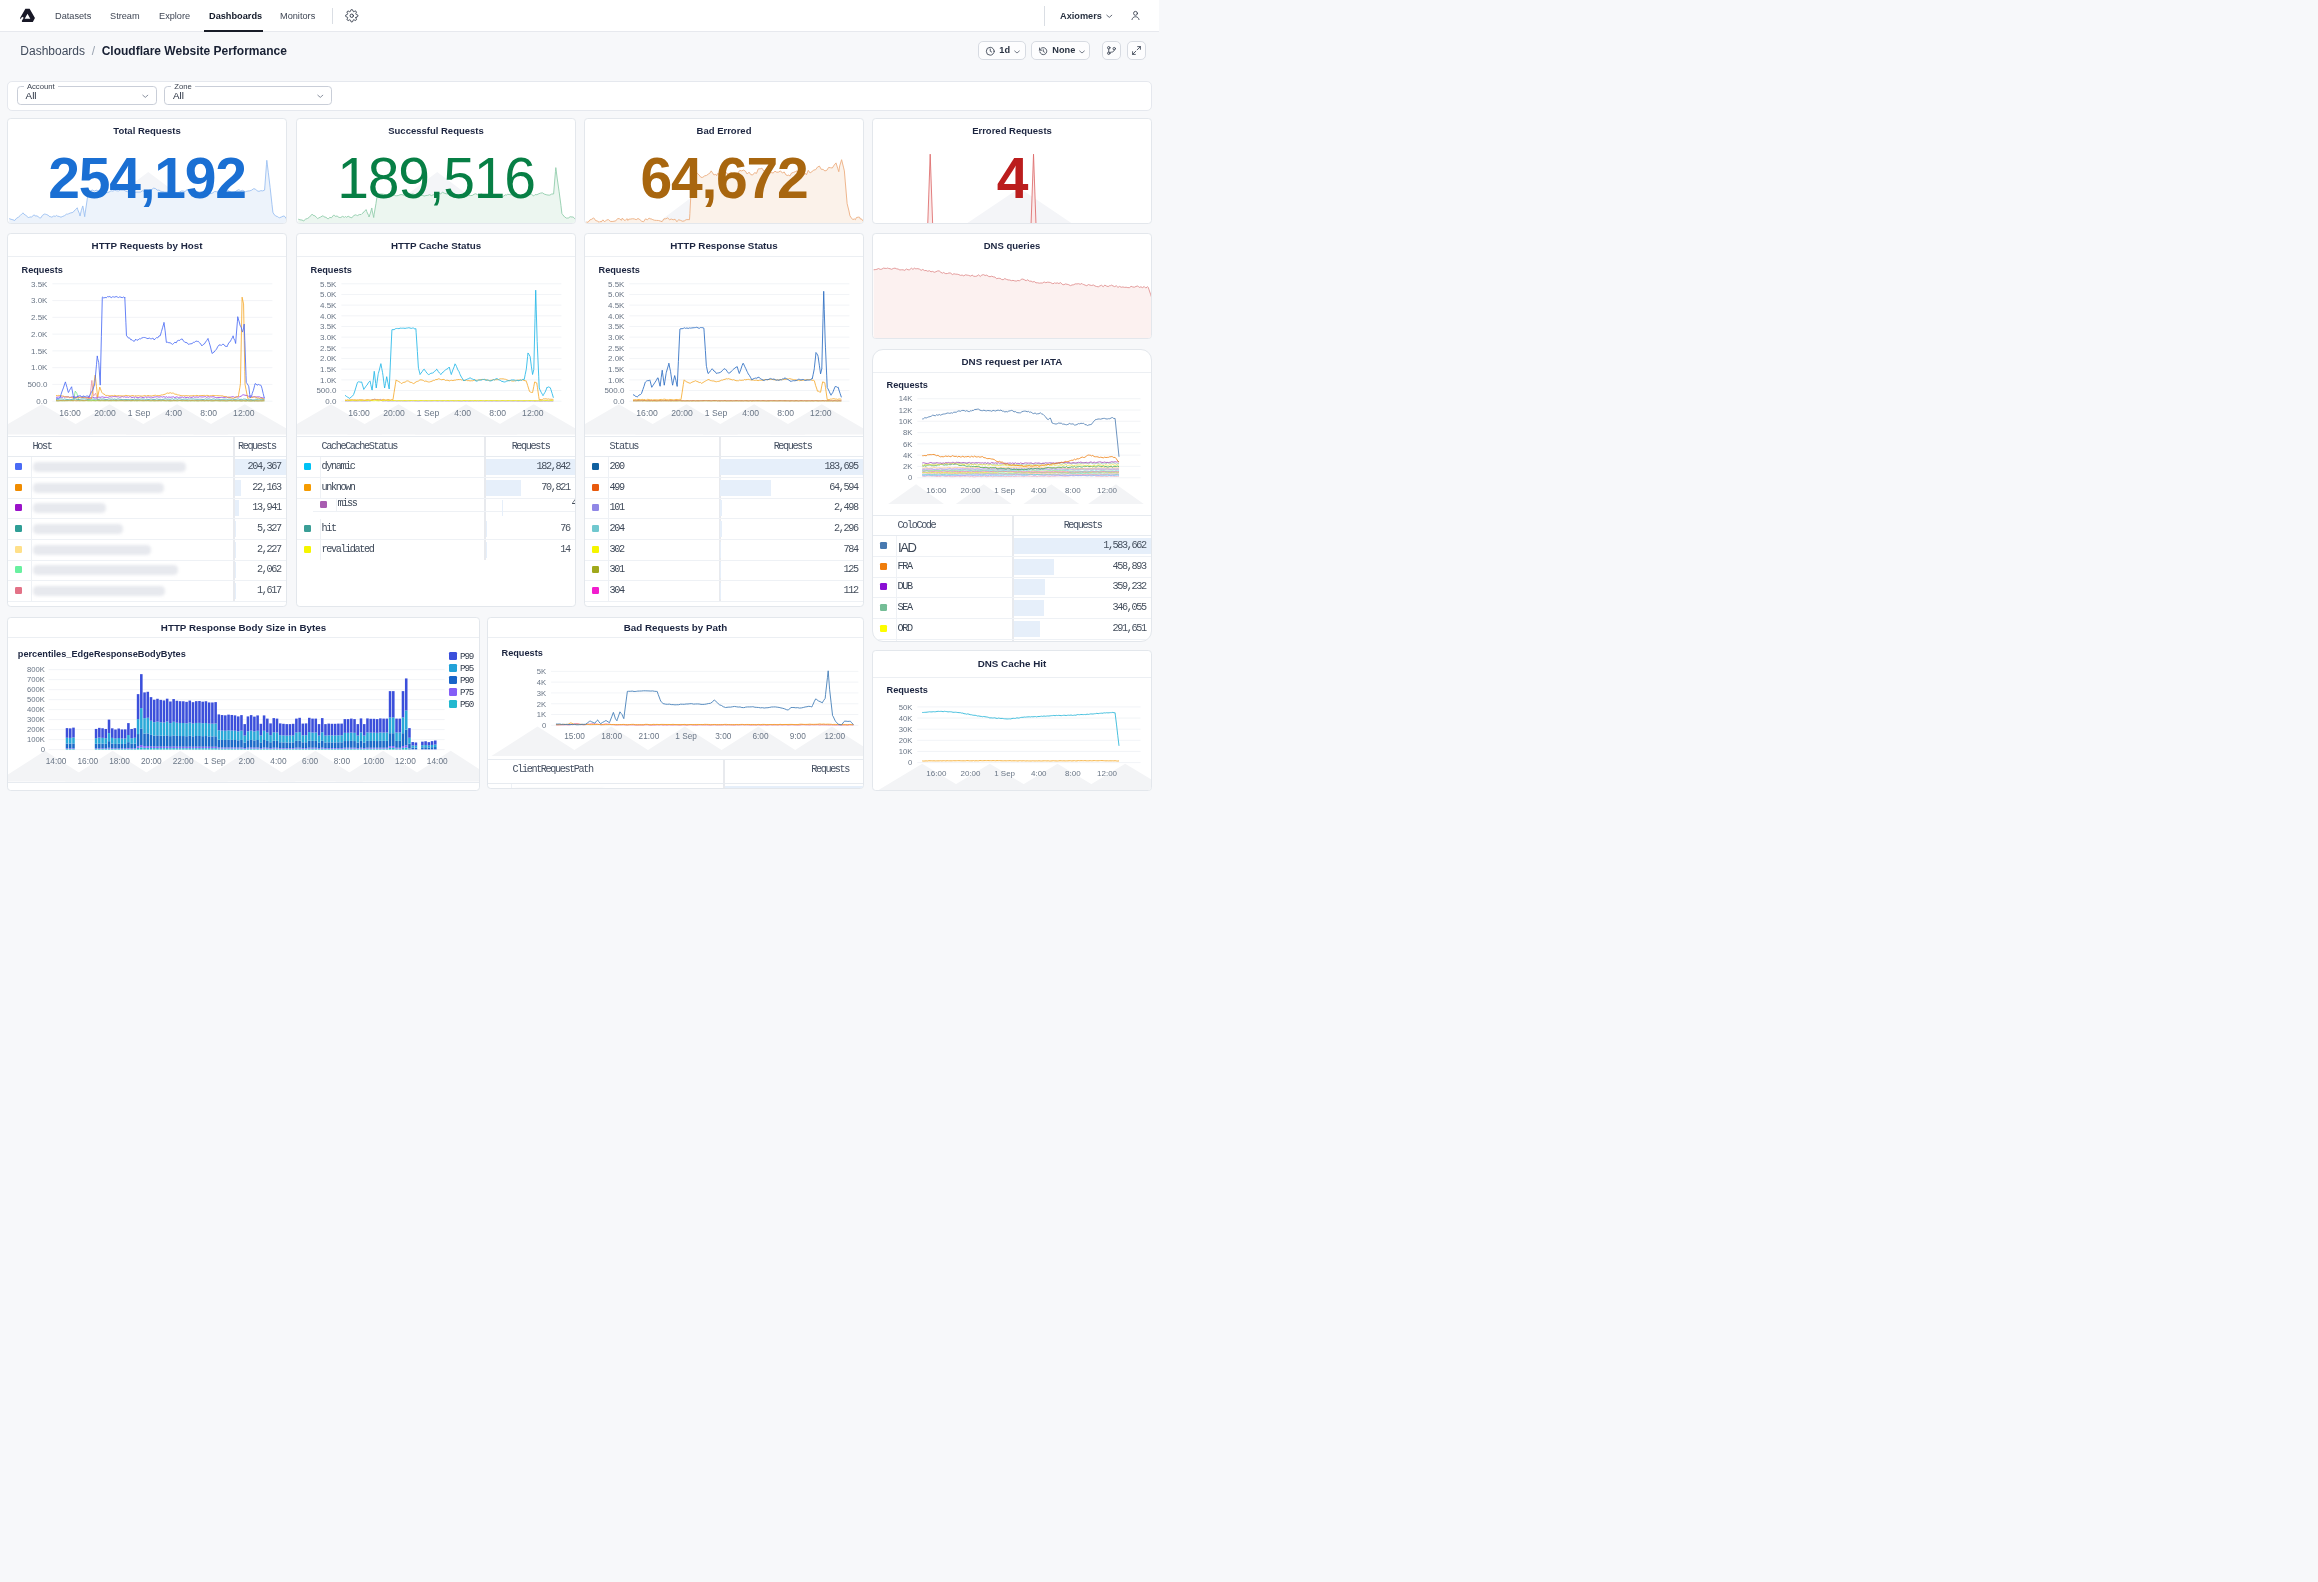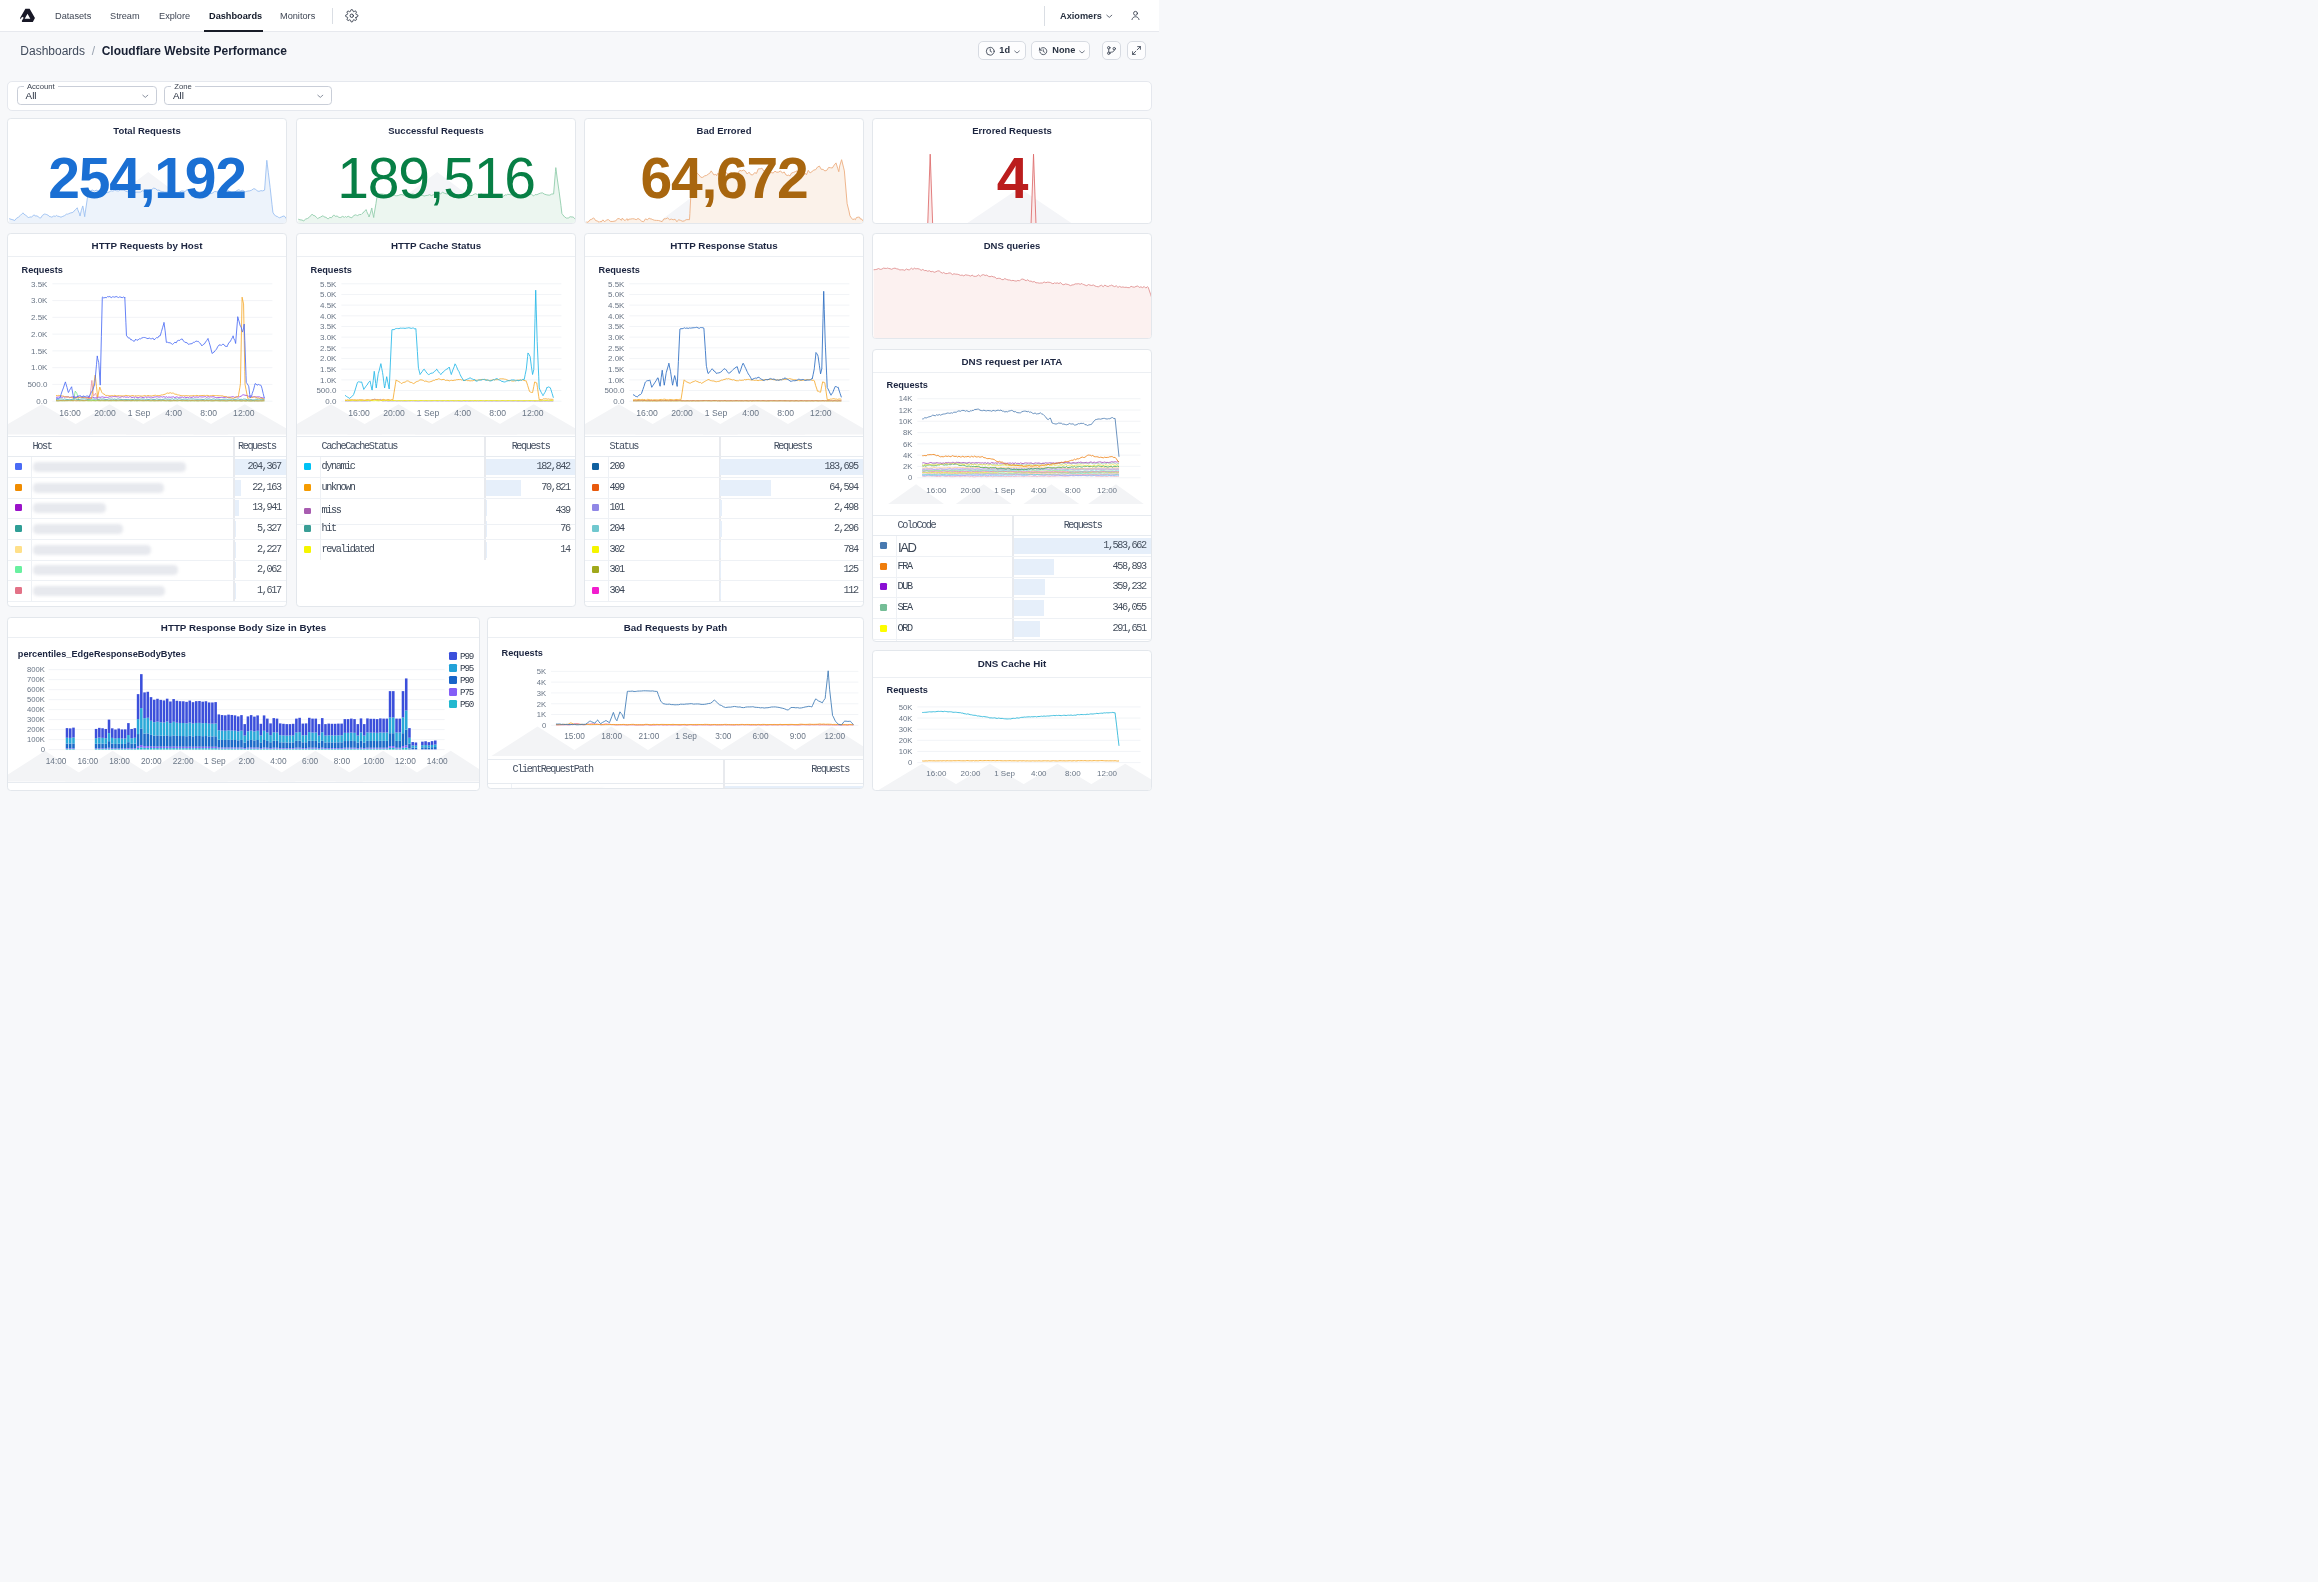--- a/index.html
+++ b/index.html
@@ -275,21 +275,21 @@
           <div style="position:absolute;left:189px;top:2.2px;width:91px;height:16.3px;background:#e6effa"></div>
           <span style="position:absolute;right:7.4px;top:50%;margin-top:-6.2px;font-family:'Liberation Mono',monospace;font-size:10.2px;letter-spacing:-1.4px;color:#46505e">182,842</span>
         </div>
         <div style="position:absolute;left:0;top:42px;width:280px;height:20.6px;border-bottom:0.6px solid #eef1f5;box-sizing:border-box">
           <div style="position:absolute;left:7.4px;top:50%;margin-top:-3.4px;width:6.8px;height:6.8px;border-radius:1.2px;background:#f59b00"></div>
           <div style="position:absolute;left:22.5px;top:0;width:0.6px;height:100%;background:#eef1f5"></div>
           <span style="position:absolute;left:24.6px;top:50%;margin-top:-6.2px;font-family:'Liberation Mono',monospace;font-size:10.2px;letter-spacing:-1.4px;color:#3c4757">unknown</span>
           <div style="position:absolute;left:189px;top:2.2px;width:35px;height:16.3px;background:#e6effa"></div>
           <span style="position:absolute;right:7.4px;top:50%;margin-top:-6.2px;font-family:'Liberation Mono',monospace;font-size:10.2px;letter-spacing:-1.4px;color:#46505e">70,821</span>
         </div>
-        <div style="position:absolute;left:0;top:62px;width:280px;height:27px;border-bottom:0.6px solid #eef1f5;box-sizing:border-box">
+        <div style="position:absolute;left:16px;top:62px;width:280px;height:14px;border-bottom:0.6px solid #eef1f5;box-sizing:border-box">
           <div style="position:absolute;left:7.4px;top:50%;margin-top:-3.4px;width:6.8px;height:6.8px;border-radius:1.2px;background:#a85cb0"></div>
           <div style="position:absolute;left:22.5px;top:0;width:0.6px;height:100%;background:#eef1f5"></div>
           <span style="position:absolute;left:24.6px;top:50%;margin-top:-6.2px;font-family:'Liberation Mono',monospace;font-size:10.2px;letter-spacing:-1.4px;color:#3c4757">miss</span>
           <div style="position:absolute;left:189px;top:2.2px;width:1.2px;height:16.3px;background:#e6effa"></div>
           <span style="position:absolute;right:7.4px;top:50%;margin-top:-6.2px;font-family:'Liberation Mono',monospace;font-size:10.2px;letter-spacing:-1.4px;color:#46505e">439</span>
         </div>
         <div style="position:absolute;left:0;top:83px;width:280px;height:20.6px;border-bottom:0.6px solid #eef1f5;box-sizing:border-box">
           <div style="position:absolute;left:7.4px;top:50%;margin-top:-3.4px;width:6.8px;height:6.8px;border-radius:1.2px;background:#3a9e96"></div>
           <div style="position:absolute;left:22.5px;top:0;width:0.6px;height:100%;background:#eef1f5"></div>
           <span style="position:absolute;left:24.6px;top:50%;margin-top:-6.2px;font-family:'Liberation Mono',monospace;font-size:10.2px;letter-spacing:-1.4px;color:#3c4757">hit</span>
@@ -407,21 +407,21 @@
         </div>
       </div>
     </div>
     <div style="position:absolute;left:872px;top:233px;width:280px;height:106px;background:#fff;border:0.6px solid #e3e7ec;border-radius:3.7px;overflow:hidden">
       <svg style="position:absolute;left:0;top:0" width="280" height="106" viewBox="0 0 455.25 172">
         <path d="M1.0 58.0L3.7 57.7L6.3 57.2L9.0 56.0L11.7 57.3L14.3 57.0L17.0 55.3L19.7 55.7L22.3 55.8L23.7 55.2L25.0 55.7L27.7 56.3L30.3 57.2L33.0 55.9L35.7 55.3L38.3 56.4L41.0 56.9L43.7 58.3L46.3 58.0L49.0 58.1L51.7 58.9L54.3 56.7L57.0 58.1L59.7 57.9L62.3 55.4L65.0 57.4L67.7 55.0L69.0 56.6L70.3 56.4L73.0 56.2L75.7 57.0L78.3 58.9L81.0 57.4L83.7 59.3L86.3 59.1L89.0 60.4L91.7 59.5L94.3 61.3L97.0 60.6L99.6 62.1L102.3 61.2L105.0 59.9L107.6 59.8L110.3 62.1L113.0 63.5L114.3 62.3L115.6 63.0L118.3 64.3L121.0 64.1L123.6 63.1L126.3 63.4L129.0 65.8L131.6 64.5L134.3 65.1L137.0 65.2L139.6 65.9L142.3 67.1L145.0 66.6L147.6 67.9L150.3 66.2L153.0 66.7L155.6 67.1L158.3 68.2L159.6 68.0L161.0 66.4L163.6 68.4L166.3 68.8L169.0 68.2L171.6 66.2L174.3 68.8L177.0 66.6L179.6 65.9L182.3 67.3L185.0 66.7L187.6 68.6L190.3 69.3L193.0 68.4L195.6 69.5L198.3 69.8L201.0 72.6L203.6 71.7L205.0 72.3L206.3 71.7L209.0 73.7L211.6 74.2L214.3 72.3L217.0 73.6L219.6 74.5L222.3 74.6L225.0 75.7L227.6 75.2L230.3 76.0L233.0 76.4L235.6 75.3L238.3 76.1L241.0 73.4L243.6 73.1L246.3 74.3L249.0 75.9L250.3 74.5L251.6 74.4L254.3 76.5L257.0 76.4L259.6 77.8L262.3 77.1L265.0 79.2L267.6 79.1L270.3 79.8L272.9 79.5L275.6 79.5L278.3 77.8L280.9 79.0L283.6 78.2L286.3 78.3L288.9 78.9L291.6 80.4L294.3 80.3L295.6 78.8L296.9 80.2L299.6 79.3L302.3 80.4L304.9 78.8L307.6 81.7L310.3 82.3L312.9 81.0L315.6 81.6L318.3 82.3L320.9 83.8L323.6 82.7L326.3 82.3L328.9 80.9L331.6 81.0L334.3 80.6L336.9 81.6L339.6 80.2L340.9 81.6L342.3 81.9L344.9 83.0L347.6 83.9L350.3 82.0L352.9 83.0L355.6 83.5L358.3 82.7L360.9 84.3L363.6 85.2L366.3 85.7L368.9 84.2L371.6 83.2L374.3 85.6L376.9 82.8L379.6 84.5L382.3 85.3L384.9 83.8L386.3 83.8L387.6 83.0L390.3 84.3L392.9 85.4L395.6 84.0L398.3 86.7L400.9 85.0L403.6 86.4L406.3 85.9L408.9 86.6L411.6 86.4L414.3 87.0L416.9 87.1L419.6 84.9L422.3 85.9L424.9 86.4L427.6 85.1L430.3 84.4L431.6 85.2L432.9 86.7L435.6 85.7L438.3 87.0L440.9 85.1L443.6 87.8L446.3 85.4L447.5 86.6L448.9 90.7L451.6 98.7L454.2 106.6L454.2 171.0L1.0 171.0Z" fill="#fcf1f0" stroke="none"></path>
         <path d="M1.0 58.0L3.7 57.7L6.3 57.2L9.0 56.0L11.7 57.3L14.3 57.0L17.0 55.3L19.7 55.7L22.3 55.8L23.7 55.2L25.0 55.7L27.7 56.3L30.3 57.2L33.0 55.9L35.7 55.3L38.3 56.4L41.0 56.9L43.7 58.3L46.3 58.0L49.0 58.1L51.7 58.9L54.3 56.7L57.0 58.1L59.7 57.9L62.3 55.4L65.0 57.4L67.7 55.0L69.0 56.6L70.3 56.4L73.0 56.2L75.7 57.0L78.3 58.9L81.0 57.4L83.7 59.3L86.3 59.1L89.0 60.4L91.7 59.5L94.3 61.3L97.0 60.6L99.6 62.1L102.3 61.2L105.0 59.9L107.6 59.8L110.3 62.1L113.0 63.5L114.3 62.3L115.6 63.0L118.3 64.3L121.0 64.1L123.6 63.1L126.3 63.4L129.0 65.8L131.6 64.5L134.3 65.1L137.0 65.2L139.6 65.9L142.3 67.1L145.0 66.6L147.6 67.9L150.3 66.2L153.0 66.7L155.6 67.1L158.3 68.2L159.6 68.0L161.0 66.4L163.6 68.4L166.3 68.8L169.0 68.2L171.6 66.2L174.3 68.8L177.0 66.6L179.6 65.9L182.3 67.3L185.0 66.7L187.6 68.6L190.3 69.3L193.0 68.4L195.6 69.5L198.3 69.8L201.0 72.6L203.6 71.7L205.0 72.3L206.3 71.7L209.0 73.7L211.6 74.2L214.3 72.3L217.0 73.6L219.6 74.5L222.3 74.6L225.0 75.7L227.6 75.2L230.3 76.0L233.0 76.4L235.6 75.3L238.3 76.1L241.0 73.4L243.6 73.1L246.3 74.3L249.0 75.9L250.3 74.5L251.6 74.4L254.3 76.5L257.0 76.4L259.6 77.8L262.3 77.1L265.0 79.2L267.6 79.1L270.3 79.8L272.9 79.5L275.6 79.5L278.3 77.8L280.9 79.0L283.6 78.2L286.3 78.3L288.9 78.9L291.6 80.4L294.3 80.3L295.6 78.8L296.9 80.2L299.6 79.3L302.3 80.4L304.9 78.8L307.6 81.7L310.3 82.3L312.9 81.0L315.6 81.6L318.3 82.3L320.9 83.8L323.6 82.7L326.3 82.3L328.9 80.9L331.6 81.0L334.3 80.6L336.9 81.6L339.6 80.2L340.9 81.6L342.3 81.9L344.9 83.0L347.6 83.9L350.3 82.0L352.9 83.0L355.6 83.5L358.3 82.7L360.9 84.3L363.6 85.2L366.3 85.7L368.9 84.2L371.6 83.2L374.3 85.6L376.9 82.8L379.6 84.5L382.3 85.3L384.9 83.8L386.3 83.8L387.6 83.0L390.3 84.3L392.9 85.4L395.6 84.0L398.3 86.7L400.9 85.0L403.6 86.4L406.3 85.9L408.9 86.6L411.6 86.4L414.3 87.0L416.9 87.1L419.6 84.9L422.3 85.9L424.9 86.4L427.6 85.1L430.3 84.4L431.6 85.2L432.9 86.7L435.6 85.7L438.3 87.0L440.9 85.1L443.6 87.8L446.3 85.4L447.5 86.6L448.9 90.7L451.6 98.7L454.2 106.6" fill="none" stroke="#e08e8e" stroke-width="1.4" stroke-linejoin="round"></path>
       </svg>
       <div style="position:absolute;left:0;right:0;top:6.2px;text-align:center;font-size:9.5px;font-weight:bold;color:#1c2540">DNS queries</div>
     </div>
-    <div style="position:absolute;left:872px;top:349px;width:280px;height:293px;background:#fff;border:0.6px solid #e3e7ec;border-radius:4px;overflow:hidden">
+    <div style="position:absolute;left:872px;top:349px;width:280px;height:293px;background:#fff;border:0.6px solid #e3e7ec;border-radius:11px;overflow:hidden">
       <div style="position:absolute;left:0;top:0;width:100%;height:23.4px;border-bottom:0.6px solid #eceff3">
         <div style="position:absolute;left:0;right:0;top:5.5px;text-align:center;font-size:9.8px;font-weight:bold;color:#1c2540">DNS request per IATA</div>
       </div>
       <div style="position:absolute;left:13.5px;top:30px;font-size:9.2px;font-weight:bold;color:#1c2540">Requests</div>
       <svg style="position:absolute;left:0;top:0" width="280" height="154" viewBox="0 0 455.25 250">
         <path d="M8 262L70 218L132 262Z" fill="#f3f4f6"></path>
         <path d="M118 262L180 218L242 262Z" fill="#f3f4f6"></path>
         <path d="M228 262L290 218L352 262Z" fill="#f3f4f6"></path>
         <path d="M333 262L395 218L457 262Z" fill="#f3f4f6"></path>
         <line x1="72" y1="79.0" x2="435" y2="79.0" stroke="#e9edf2" stroke-width="1"></line>

